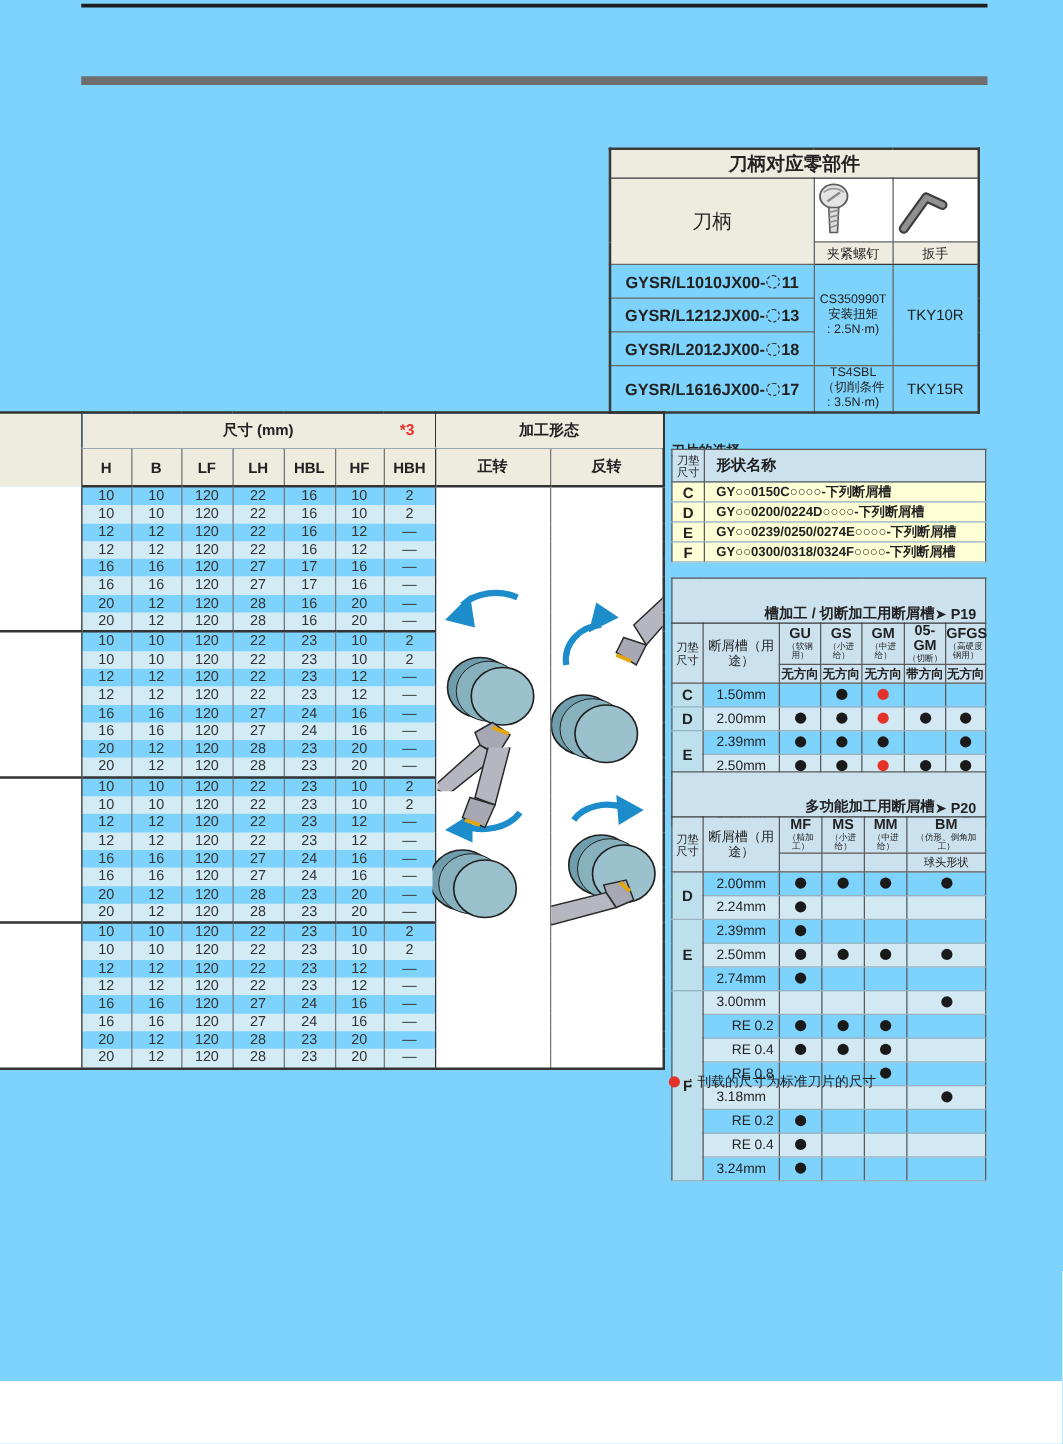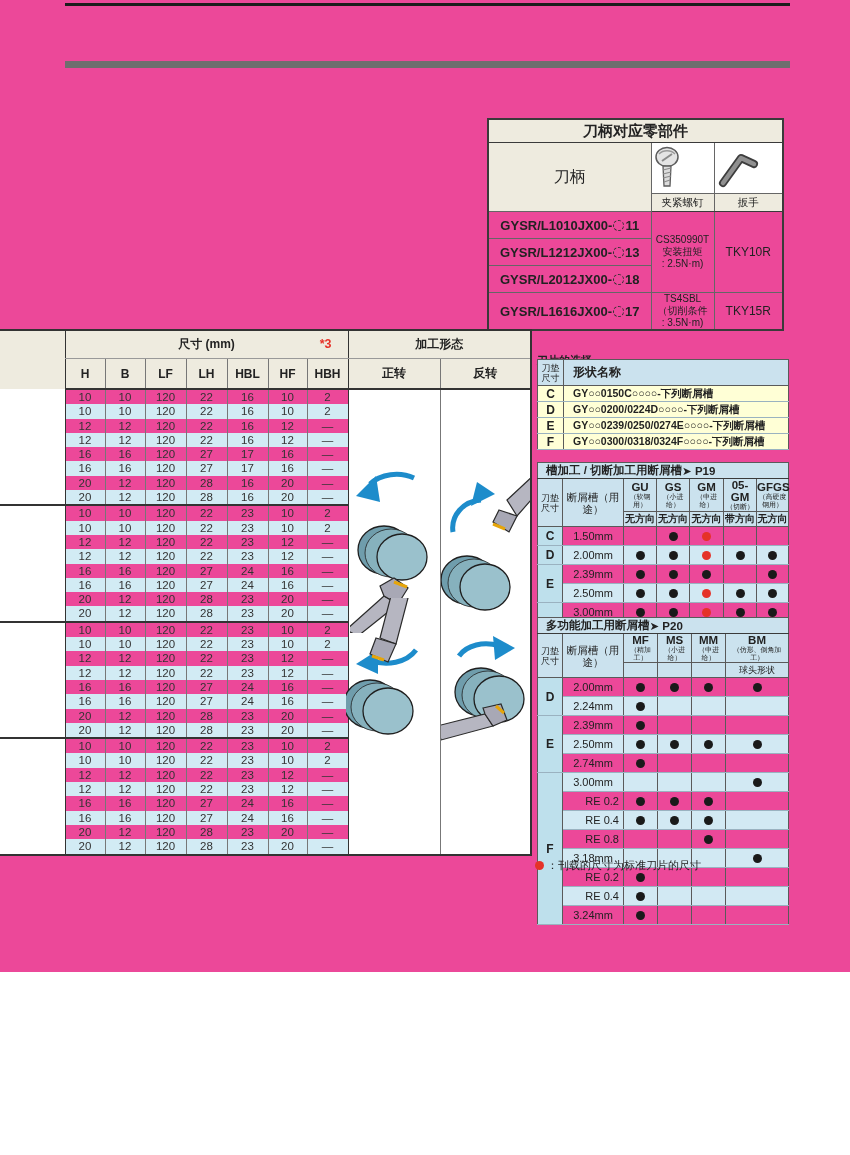--- a/index.html
+++ b/index.html
@@ -1,16 +1,16 @@
 <!DOCTYPE html>
 <html><head>
 <meta charset="utf-8">
 <style>
   html,body{margin:0;padding:0;background:#fff;}
-  .page{position:relative;width:850px;height:972px;background:#ec4899;overflow:hidden;
+  .page{position:relative;width:850px;height:1105px;background:#7dd3fc;overflow:hidden;
         font-family:"Liberation Sans","DejaVu Sans",sans-serif;color:#222;}
   .abs{position:absolute;}
 
   
   .rule-thin{left:65px;top:3px;width:725px;height:3px;background:#1c1c1c;}
   .rule-bar{left:65px;top:61px;width:725px;height:7px;background:#6e6e6e;}
 
   
   table{border-collapse:collapse;table-layout:fixed;}
   .hp{left:487px;top:118px;width:295px;height:202px;border:2px solid #3a3a3a;}
@@ -50,22 +50,22 @@
   .shape{left:537px;top:359px;height:86px;border:1.6px solid #3a3a3a;}
   .shape th,.shape td{background:#ffffd6;}
   .shape .szh{font-size:9px;line-height:10px;height:25px;font-weight:normal;}
   .shape .nmh{font-size:12px;text-align:left;padding-left:9px;}
   .shape td.sz{font-weight:bold;font-size:12px;height:15px;}
   .shape td.nm{text-align:left;padding-left:9px;font-weight:bold;font-size:10.5px;white-space:nowrap;}
 
   .groove{left:537px;top:462px;height:141px;border:1.6px solid #3a3a3a;}
   .multi{left:537px;top:617px;height:239px;border:1.6px solid #3a3a3a;}
   .rt .ttl{background:#cbe2ee;height:15px;border-bottom:1.4px solid #3a3a3a;}
-  .rt .ttl .bar{display:flex;justify-content:flex-start;align-items:center;padding:0 7px 0 8px;
-                font-size:11.5px;font-weight:bold;}
+  .rt .ttl .bar{display:flex;justify-content:flex-end;align-items:center;padding:0 7px 0 8px;
+                font-size:11.5px;font-weight:bold;margin-top:20px;}
   .rt th{background:#cbe2ee;}
   .rt .szh{font-size:9px;line-height:10px;font-weight:normal;}
   .rt .useh{font-size:10.5px;line-height:12px;font-weight:normal;}
   .rt .bname{font-size:11.5px;font-weight:bold;line-height:12px;}
   .rt .bsub{font-size:7.5px;line-height:8px;transform:scale(.92);font-weight:normal;}
   .rt .dirrow th{font-size:10px;height:12px;font-weight:bold;}
   .rt .subrow th{font-size:9px;height:14px;font-weight:normal;}
   .rt td.szcell{background:#bee0ec;font-weight:bold;font-size:12px;}
   .rt td.usecell{font-size:11px;}
   .rt td.usecell.ind{text-align:right;padding-right:4px;}

